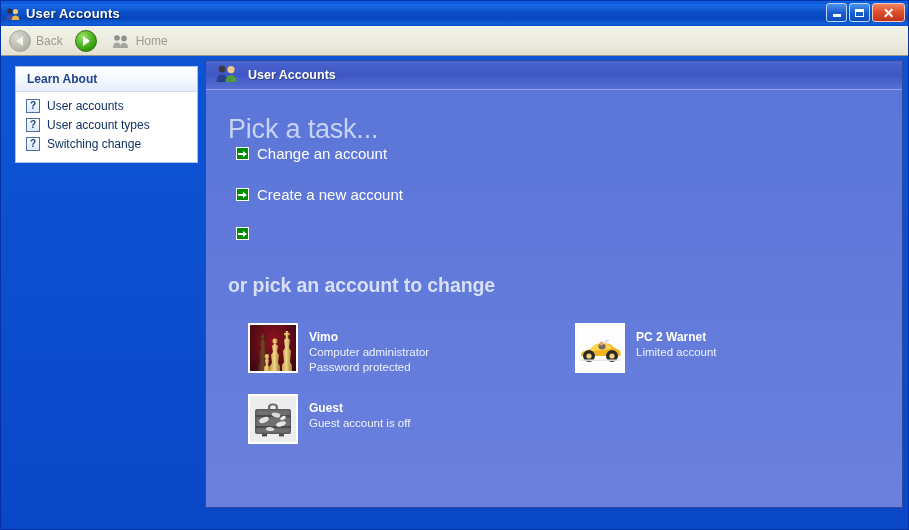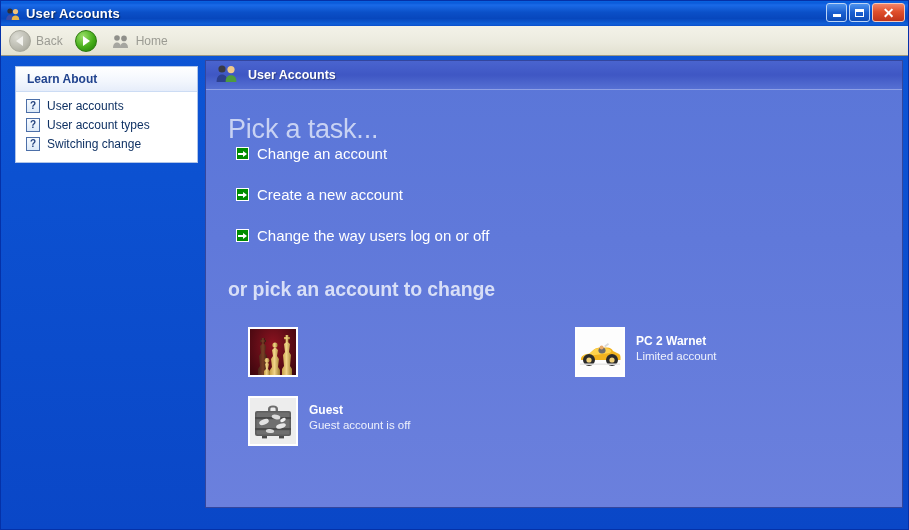--- a/index.html
+++ b/index.html
@@ -313,21 +313,20 @@
           <div class="task-row">
             <div class="task-arrow"></div>
             <span class="task-label">Change an account</span>
           </div>
           <div class="task-row">
             <div class="task-arrow"></div>
             <span class="task-label">Create a new account</span>
           </div>
           <div class="task-row">
             <div class="task-arrow"></div>
-            <span class="task-label">Change the way users log on or off</span>
           </div>
         </div>
 
         <h2 class="orpick">or pick an account to change</h2>
 
         <div class="accounts">
 
           <div class="acct-row">
 
             <div class="acct">
@@ -353,20 +352,25 @@
                   <path d="M20 46 L20 41 L22 38 L21 30 L23 27 L22 21 L25 18 L28 21 L27 27 L29 30 L28 38 L30 41 L30 46 Z" fill="url(#gold)"></path>
                   <circle cx="25" cy="16" r="2.6" fill="url(#gold)"></circle>
 
                   <path d="M14 46 L14 42 L16 40 L15 35 L17 33 L19 35 L18 40 L20 42 L20 46 Z" fill="url(#gold)"></path>
                   <circle cx="17" cy="31.5" r="2.4" fill="url(#gold)"></circle>
 
                   <path d="M32 46 L32 40 L34 37 L33 26 L35 23 L34 15 L37 12 L40 15 L39 23 L41 26 L40 37 L42 40 L42 46 Z" fill="url(#gold)"></path>
                   <rect x="35.6" y="6" width="2.8" height="7" fill="url(#gold)"></rect>
                   <rect x="34" y="8" width="6" height="2.2" fill="url(#gold)"></rect>
                 </svg>
+              </div>
+              <div class="acct-text">
+                <div class="acct-name">Vimo</div>
+                <div class="acct-line">Computer administrator</div>
+                <div class="acct-line">Password protected</div>
               </div>
             </div>
 
             <div class="acct">
               <div class="acct-pic pic-car">
                 <svg width="46" height="46" viewBox="0 0 46 46">
                   <path d="M4 30 C4 27 7 25.5 12 25 L17 20.5 C19 19 21.5 18.5 24 18.5 L30 18.5 C33 18.5 35 20 36 22 L40 24 C42.5 24.8 43.5 26 43.5 28 L43.5 31 L4 31 Z" fill="#f2b31e"></path>
                   <path d="M6 27.5 C6 25.8 8.5 24.8 12.5 24.4 L16.8 20.8 C18.4 19.6 20.6 19.2 23 19.2 L29 19.2 C31.6 19.2 33.4 20.4 34.4 22.2 L33 24 L7 27.5 Z" fill="#ffd34d"></path>
                   <ellipse cx="25" cy="21.5" rx="3.6" ry="3" fill="#6c6c6c"></ellipse>
                   <circle cx="24.6" cy="18.6" r="2" fill="#e8a96a"></circle>

